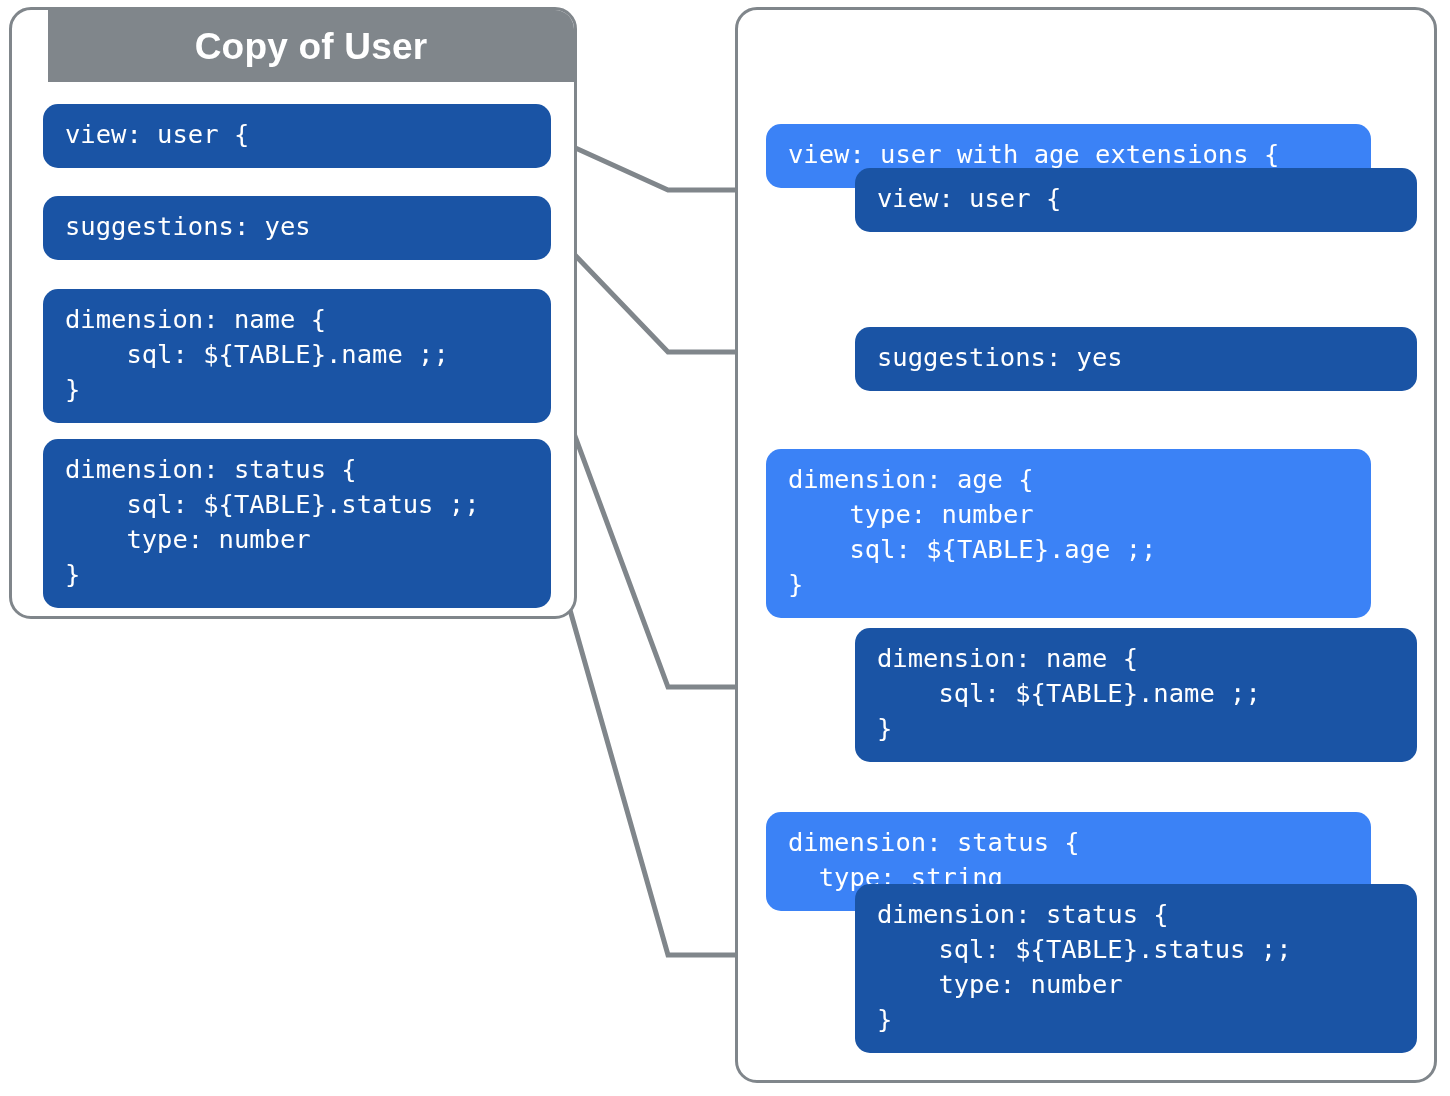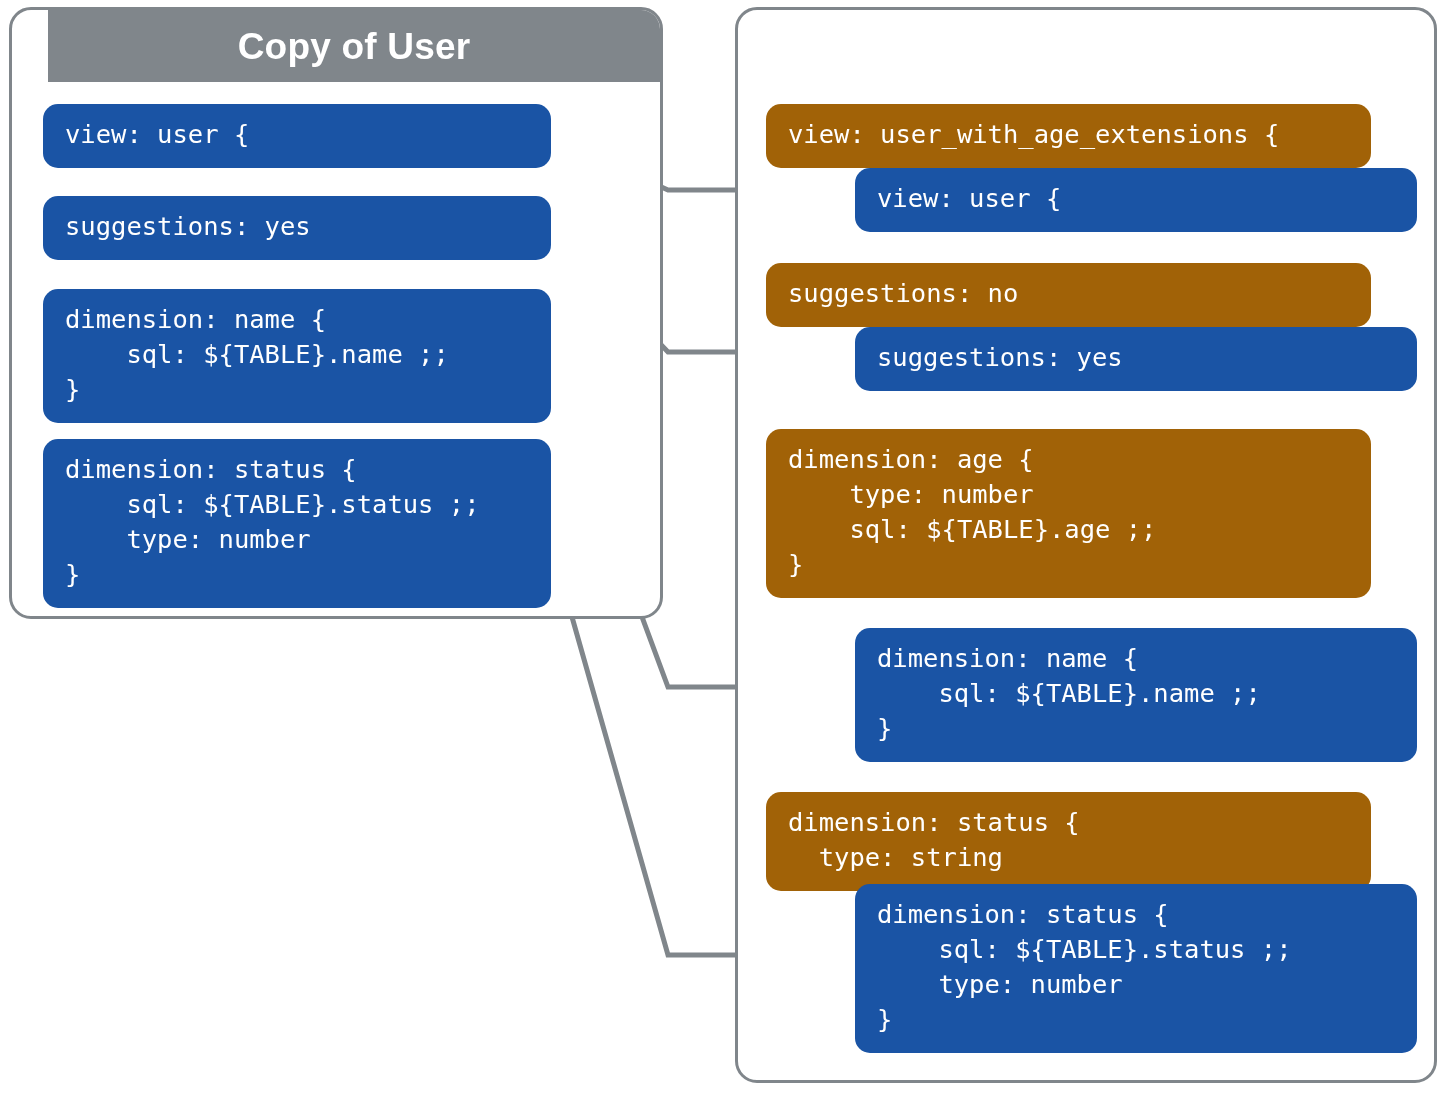--- a/index.html
+++ b/index.html
@@ -37,40 +37,40 @@
     color: #ffffff;
     text-align: center;
     font-size: 37px;
     font-weight: 700;
     letter-spacing: 0.2px;
     line-height: 1;
     display: flex;
     align-items: center;
     justify-content: center;
   }
-  #panel-left  { left: 9px;   top: 7px;  width: 654px;  height: 612px; padding-left: 36px; }
+  #panel-left  { left: 9px;   top: 7px;  width: 568px;  height: 612px; padding-left: 36px; }
   #panel-right { left: 735px; top: 7px;  width: 702px;  height: 1076px; }
   #panel-left  .panel-header { height: 72px; }
   #panel-right .panel-header { height: 72px; }
 
   
   .code {
     position: absolute;
     box-sizing: border-box;
     border-radius: 15px;
     color: #ffffff;
     font-family: "DejaVu Sans Mono", "Liberation Mono", monospace;
     font-size: 25.5px;
     line-height: 35px;
     white-space: pre;
     padding: 13px 0 13px 22px;
     letter-spacing: 0px;
   }
   .code.dark  { background: #1a54a5; }
-  .code.light { background: #a16207; }
+  .code.light { background: #3b82f6; margin-top: 20px; }
 
   
   #arrows {
     position: absolute;
     left: 0; top: 0;
     width: 1450px;
     height: 1096px;
     pointer-events: none;
   }
 </style>
@@ -108,21 +108,20 @@
     sql: ${TABLE}.status ;;
     type: number
 }</div>
   </div>
 
   <div class="panel" id="panel-right">
 
     <div class="code light" style="left:28px; top:94px; width:605px; height:64px;">view: user_with_age_extensions {</div>
     <div class="code dark" style="left:117px; top:158px; width:562px; height:64px;">view: user {</div>
 
-    <div class="code light" style="left:28px; top:253px; width:605px; height:64px;">suggestions: no</div>
     <div class="code dark" style="left:117px; top:317px; width:562px; height:64px;">suggestions: yes</div>
 
     <div class="code light" style="left:28px; top:419px; width:605px; height:169px;">dimension: age {
     type: number
     sql: ${TABLE}.age ;;
 }</div>
 
     <div class="code dark" style="left:117px; top:618px; width:562px; height:134px;">dimension: name {
     sql: ${TABLE}.name ;;
 }</div>

